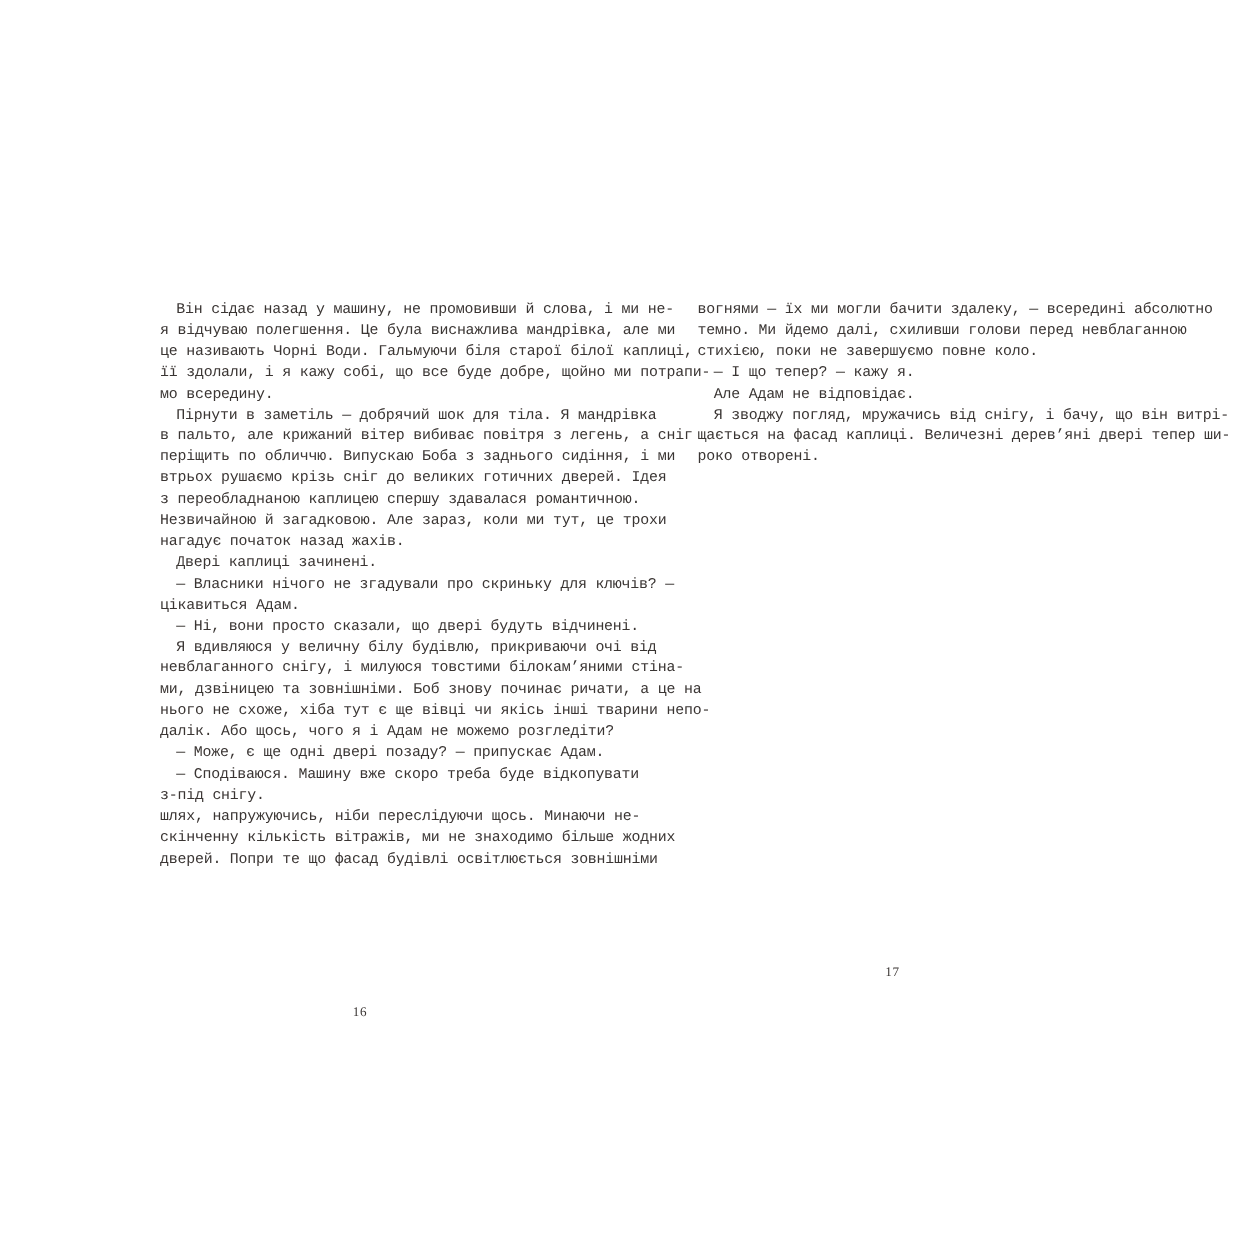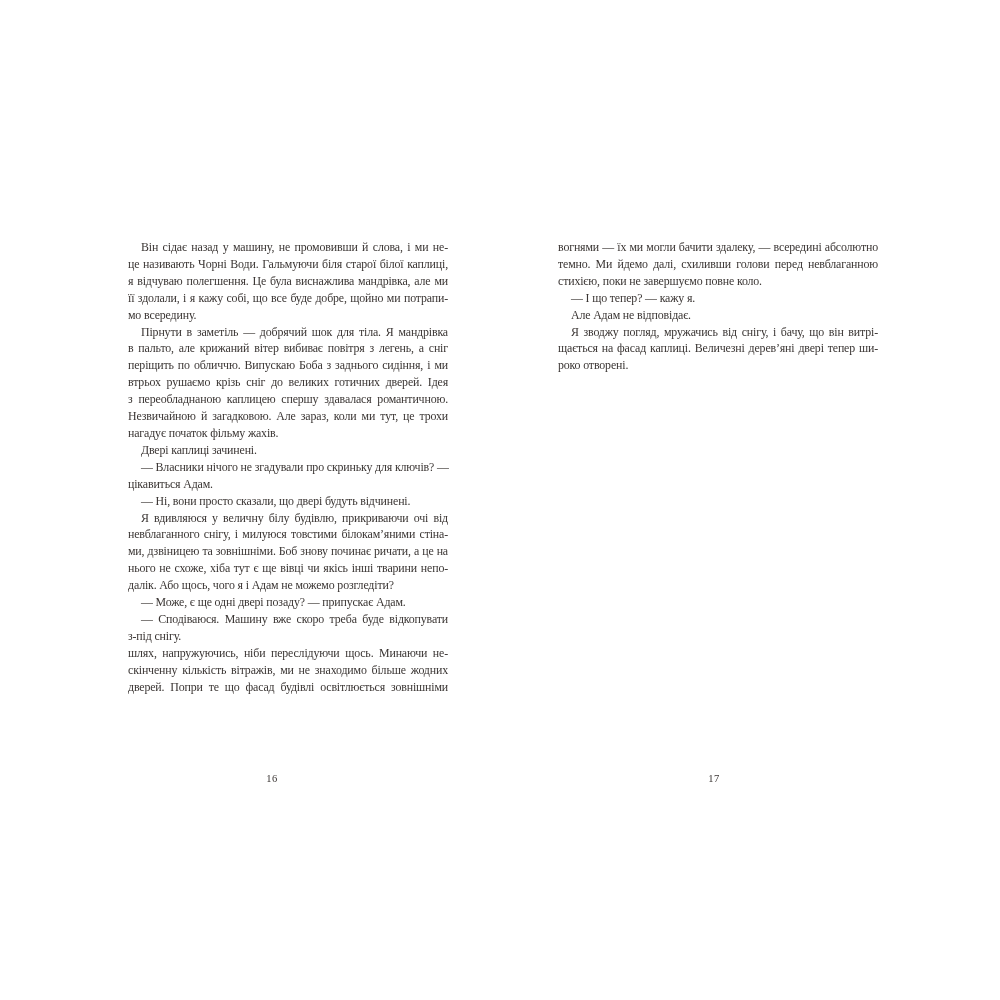--- a/index.html
+++ b/index.html
@@ -13,21 +13,21 @@
   .spread {
     position: relative;
     width: 1000px;
     height: 1000px;
     background: #ffffff;
   }
   .column {
     position: absolute;
     top: 239px;
     width: 320px;
-    font-family: Liberation Serif, serif;
+    font-family: Liberation Mono, monospace;
     font-size: 11.9px;
     line-height: 16.9px;
     letter-spacing: -0.15px;
     color: var(--text-color, #3a3533);
   }
   .col-left  { left: 128px; }
   .col-right { left: 558px; }
   .paragraph { margin: 0; }
   .line {
     text-align: justify;
@@ -39,43 +39,43 @@
   .pagenum {
     position: absolute;
     top: 773px;
     width: 320px;
     text-align: center;
     font-family: "Liberation Serif", "DejaVu Serif", serif;
     font-size: 10.5px;
     letter-spacing: 0.5px;
     color: var(--text-color, #3a3533);
   }
-  .pn-left  { left: 112px; }
+  .pn-left  { left: 128px; margin-top: 32px; }
   .pn-right { left: 554px; }
 </style>
 </head>
 <body style="background: rgb(255, 255, 255);">
 
 <div class="spread">
   <div class="column col-left">
       <div class="paragraph">
         <div class="line indent">Він сідає назад у машину, не промовивши й слова, і ми не-</div>
+        <div class="line">я відчуваю полегшення. Це була виснажлива мандрівка, але ми</div>
         <div class="line">це називають Чорні Води. Гальмуючи біля старої білої каплиці,</div>
-        <div class="line">я відчуваю полегшення. Це була виснажлива мандрівка, але ми</div>
         <div class="line">її здолали, і я кажу собі, що все буде добре, щойно ми потрапи-</div>
         <div class="line last-left">мо всередину.</div>
       </div>
       <div class="paragraph">
         <div class="line indent">Пірнути в заметіль — добрячий шок для тіла. Я мандрівка</div>
         <div class="line">в пальто, але крижаний вітер вибиває повітря з легень, а сніг</div>
         <div class="line">періщить по обличчю. Випускаю Боба з заднього сидіння, і ми</div>
         <div class="line">втрьох рушаємо крізь сніг до великих готичних дверей. Ідея</div>
         <div class="line">з переобладнаною каплицею спершу здавалася романтичною.</div>
         <div class="line">Незвичайною й загадковою. Але зараз, коли ми тут, це трохи</div>
-        <div class="line last-left">нагадує початок фільму жахів.</div>
+        <div class="line last-left">нагадує початок назад жахів.</div>
       </div>
       <div class="paragraph">
         <div class="line last-left indent">Двері каплиці зачинені.</div>
       </div>
       <div class="paragraph">
         <div class="line indent">— Власники нічого не згадували про скриньку для ключів? —</div>
         <div class="line last-left">цікавиться Адам.</div>
       </div>
       <div class="paragraph">
         <div class="line last-left indent">— Ні, вони просто сказали, що двері будуть відчинені.</div>

